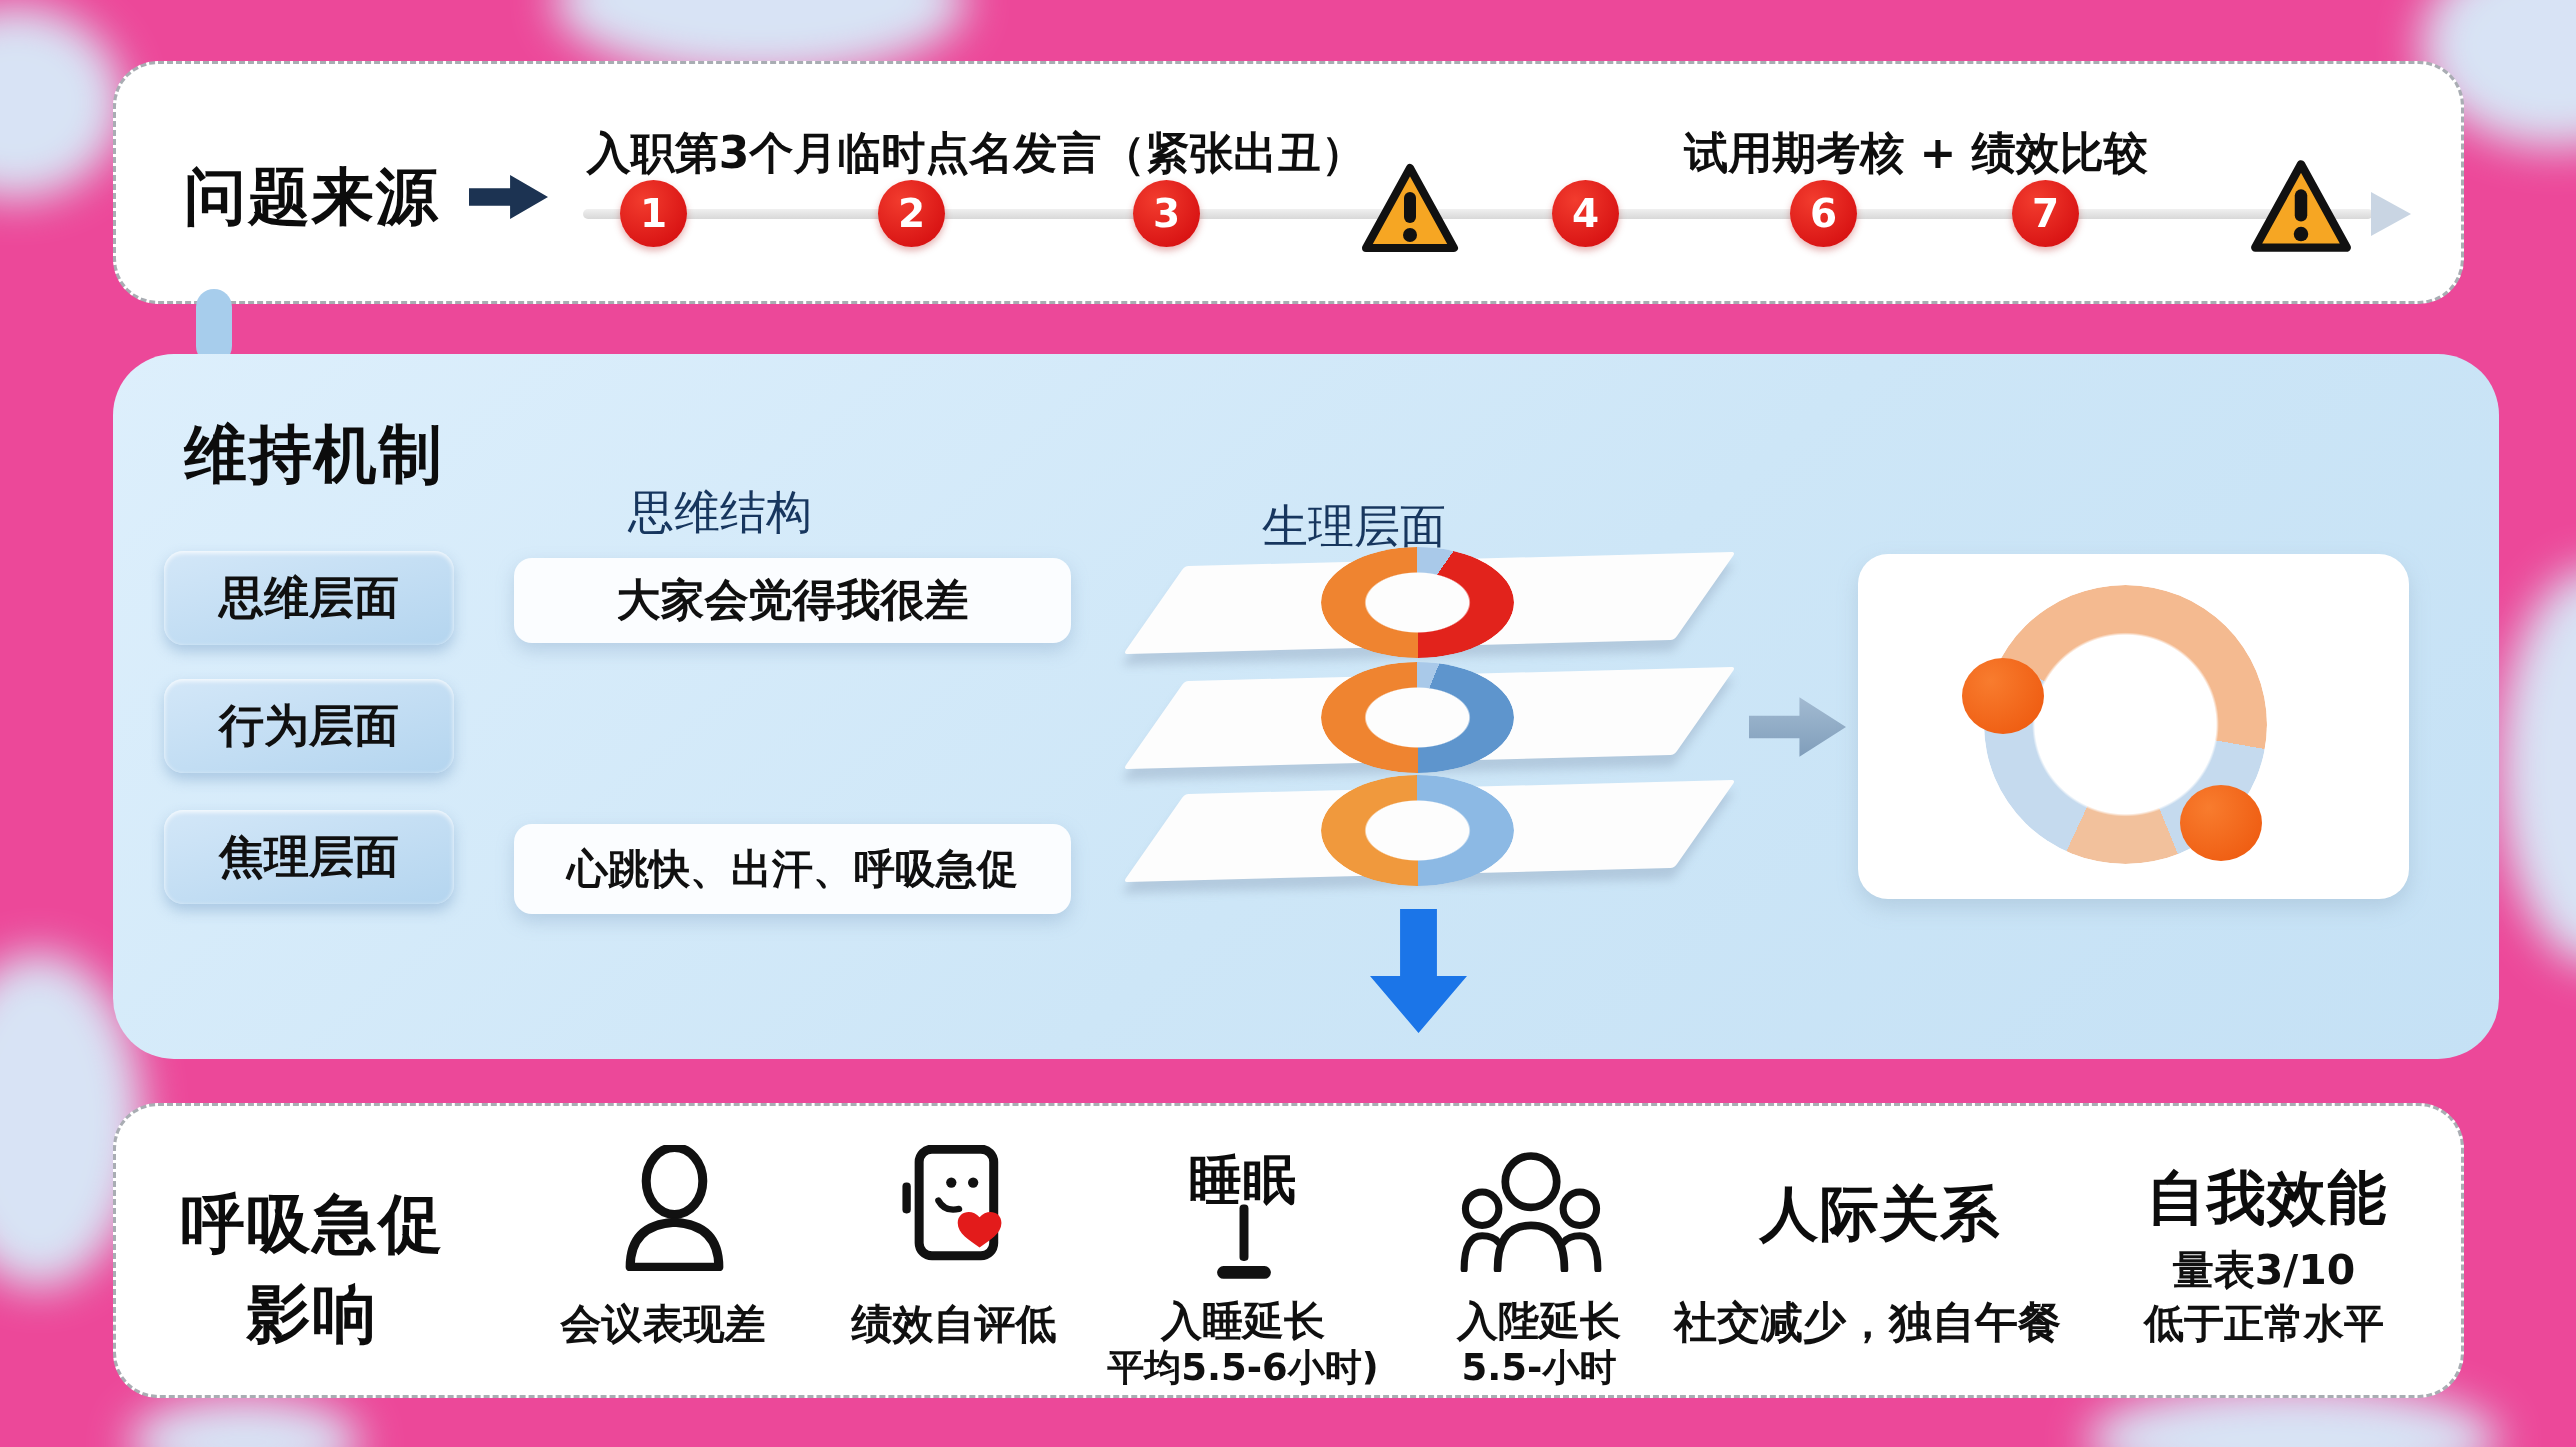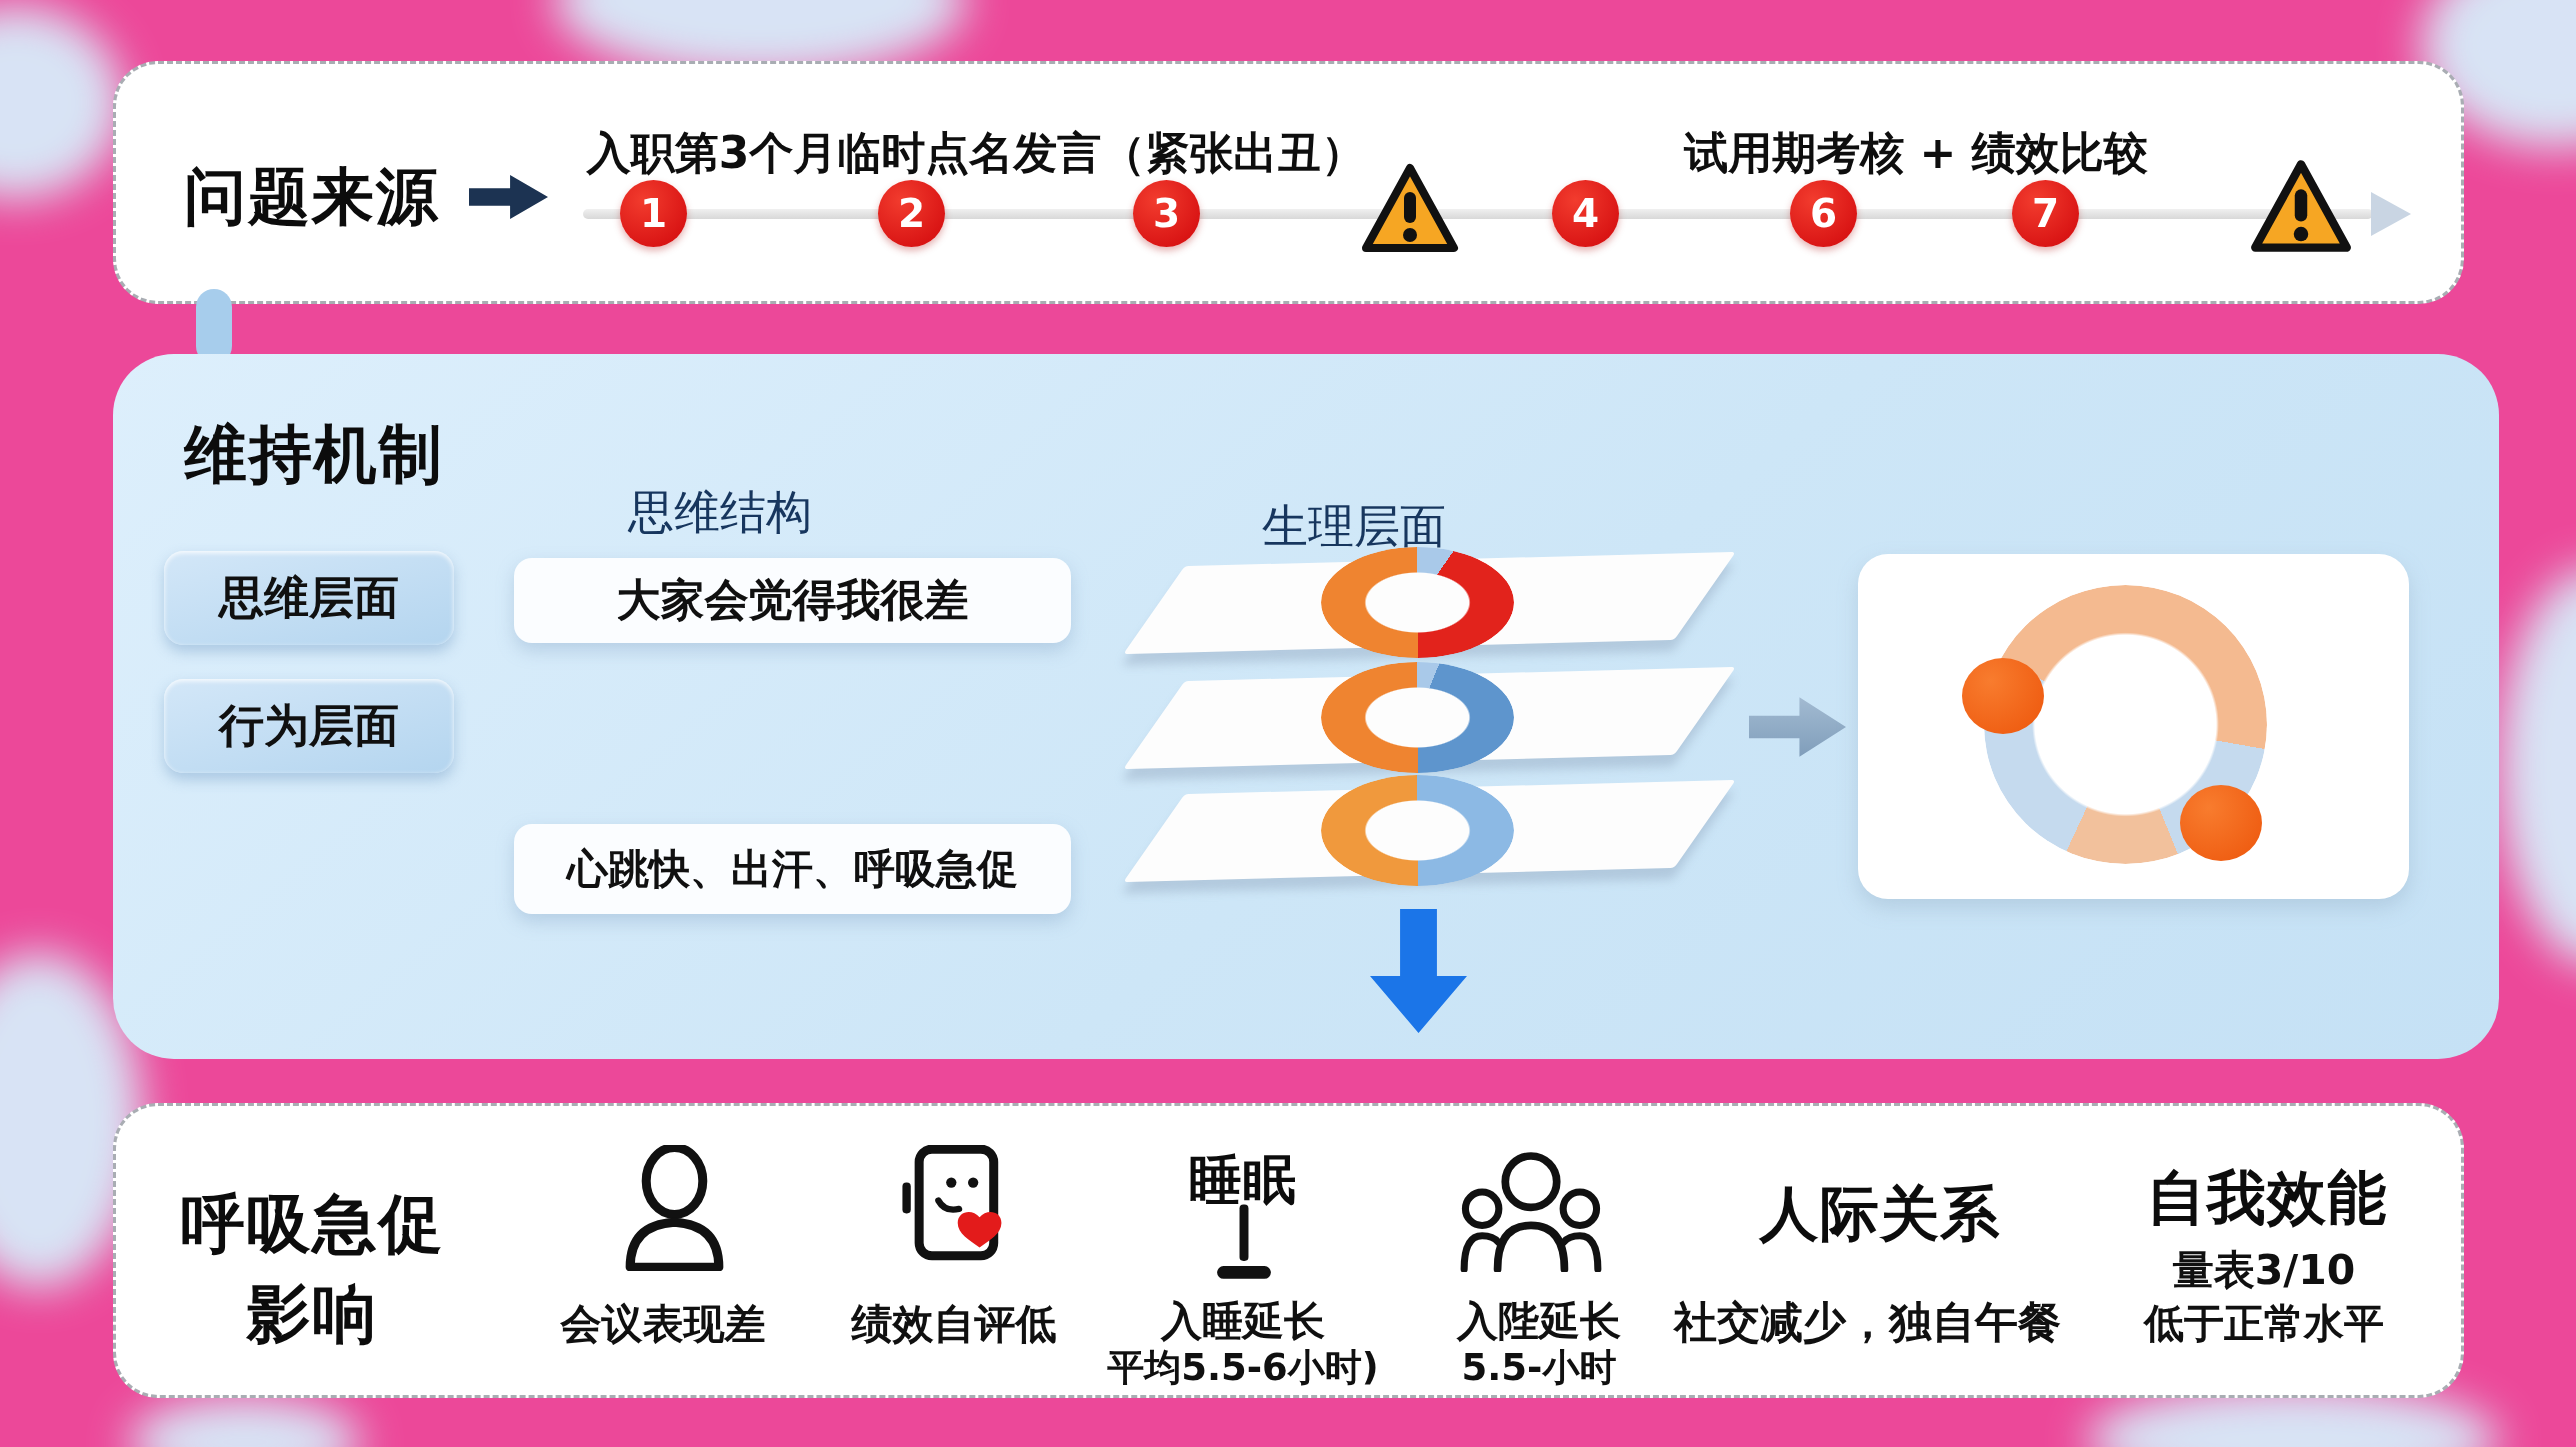--- a/index.html
+++ b/index.html
@@ -143,20 +143,21 @@
 
   <div class="panel-blue" style="left:113px;top:354px;width:2386px;height:705px;"></div>
 
   <div class="abs h-black" style="left:184px;top:412px;font-size:63px;">维持机制</div>
 
   <div class="abs h-navy" style="left:628px;top:482px;width:322px;font-size:46px;">思维结构</div>
   <div class="abs h-navy" style="left:1262px;top:482px;width:322px;font-size:46px;margin-top:14px;">生理层面</div>
 
   <div class="label-box" style="top:551px;">思维层面</div>
   <div class="label-box" style="top:679px;">行为层面</div>
+  <div class="label-box" style="top:810px;">焦理层面</div>
 
   <div class="content-box" style="top:558px;height:85px;">大家会觉得我很差</div>
   <div class="content-box" style="top:811px;height:90px;font-size:41px;margin-top:13px;">心跳快、出汗、呼吸急促</div>
 
   <div class="layer-panel" style="top:559px;"></div>
   <div class="layer-panel" style="top:674px;"></div>
   <div class="layer-panel" style="top:787px;"></div>
   <div class="donut d1" style="top:547px;"></div>
   <div class="donut d2" style="top:662px;"></div>
   <div class="donut d3" style="top:775px;"></div>

